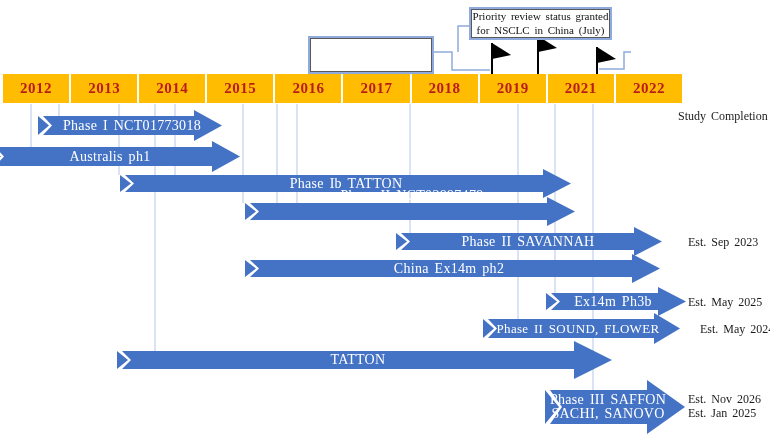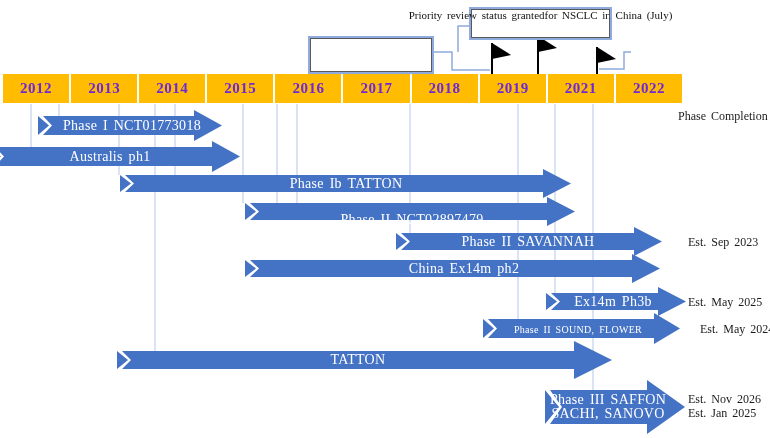--- a/index.html
+++ b/index.html
@@ -4,36 +4,36 @@
 <style>
   html,body{margin:0;padding:0;background:#ffffff;}
   .stage{
     position:relative;width:770px;height:438px;background:#ffffff;overflow:hidden;
     font-family:"Liberation Serif","DejaVu Serif",serif;
   }
   .chart-svg{position:absolute;left:0;top:0;}
   
   .year-bar{position:absolute;left:3px;top:74px;width:679px;height:29px;display:flex;gap:2px;}
   .year-cell{
-    flex:1;background:#FFBC00;color:#6d28d9;font-weight:bold;font-size:15px;
+    flex:1;background:#FFBC00;color:#b91c1c;font-weight:bold;font-size:15px;
     text-align:center;line-height:29px;letter-spacing:0.5px;
   }
   
   .bar-label{
     position:absolute;transform:translate(-50%,-50%);color:#ffffff;font-size:14px;
     white-space:nowrap;letter-spacing:0.3px;word-spacing:2px;
   }
-  .bar-label.small{font-size:10px;}
+  .bar-label.small{font-size:13px;}
   
   .right-label{position:absolute;color:#1b1b1b;font-size:12px;white-space:nowrap;word-spacing:2px;}
   
   .callout{
     position:absolute;background:#ffffff;border:2px solid #8FAADC;outline:1px solid #595959;
     outline-offset:-3px;color:#111111;font-size:11px;line-height:13.5px;text-align:center;
-    display:flex;flex-direction:row;justify-content:center;word-spacing:2px;
+    display:flex;flex-direction:column;justify-content:center;word-spacing:2px;
   }
   .callout div{white-space:nowrap;}
 </style>
 </head>
 <body>
 
 <div class="stage">
 
   <svg class="chart-svg" width="770" height="438" viewBox="0 0 770 438">
 
@@ -133,29 +133,29 @@
   <div class="callout" style="left:308px;top:36px;width:122px;height:34px;">
   </div>
   <div class="callout" style="left:469px;top:7px;width:139px;height:29px;">
     <div>Priority review status granted</div>
     <div>for NSCLC in China (July)</div>
   </div>
 
   <div class="bar-label" style="left:132px;top:126px;">Phase I NCT01773018</div>
   <div class="bar-label" style="left:110px;top:157px;">Australis ph1</div>
   <div class="bar-label" style="left:346px;top:184px;">Phase Ib TATTON</div>
-  <div class="bar-label" style="left:412px;top:220px;text-align:right;">Phase II NCT02897479</div>
+  <div class="bar-label" style="left:412px;top:196px;text-align:right;">Phase II NCT02897479</div>
   <div class="bar-label" style="left:528px;top:242px;">Phase II SAVANNAH</div>
-  <div class="bar-label" style="left:464px;top:269px;">China Ex14m ph2</div>
+  <div class="bar-label" style="left:449px;top:269px;">China Ex14m ph2</div>
   <div class="bar-label" style="left:613px;top:302px;">Ex14m Ph3b</div>
   <div class="bar-label small" style="left:578px;top:329px;">Phase II SOUND, FLOWER</div>
   <div class="bar-label" style="left:358px;top:360px;">TATTON</div>
   <div class="bar-label" style="left:608px;top:400px;">Phase III SAFFON</div>
   <div class="bar-label" style="left:608px;top:414px;">SACHI, SANOVO</div>
 
-  <div class="right-label" style="left:678px;top:109px;">Phase Completion</div>
+  <div class="right-label" style="left:678px;top:109px;">Study Completion</div>
   <div class="right-label" style="left:688px;top:235px;">Est. Sep 2023</div>
   <div class="right-label" style="left:688px;top:295px;">Est. May 2025</div>
   <div class="right-label" style="left:688px;top:322px;margin-left:12px;">Est. May 2024</div>
   <div class="right-label" style="left:688px;top:392px;">Est. Nov 2026</div>
   <div class="right-label" style="left:688px;top:406px;">Est. Jan 2025</div>
 
 </div>
 
 </body></html>

